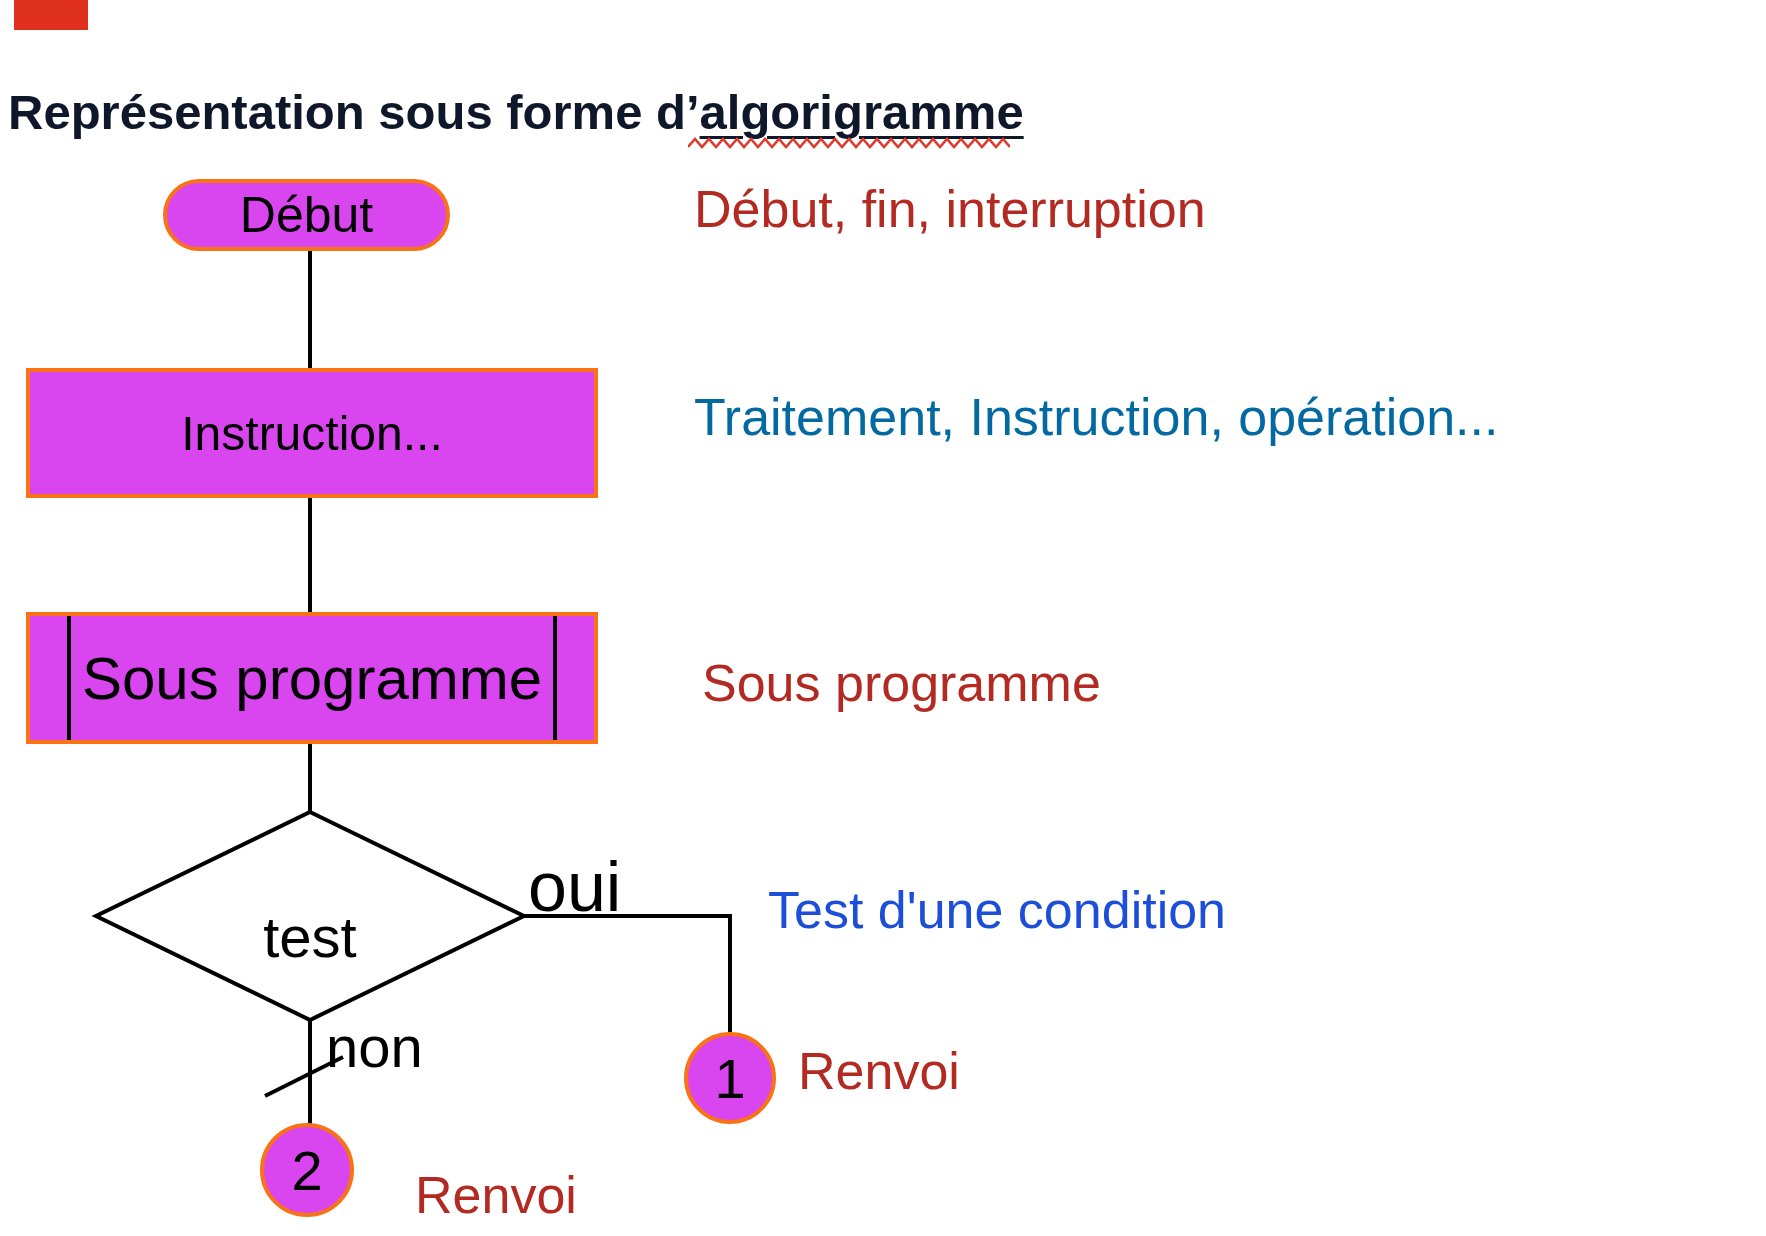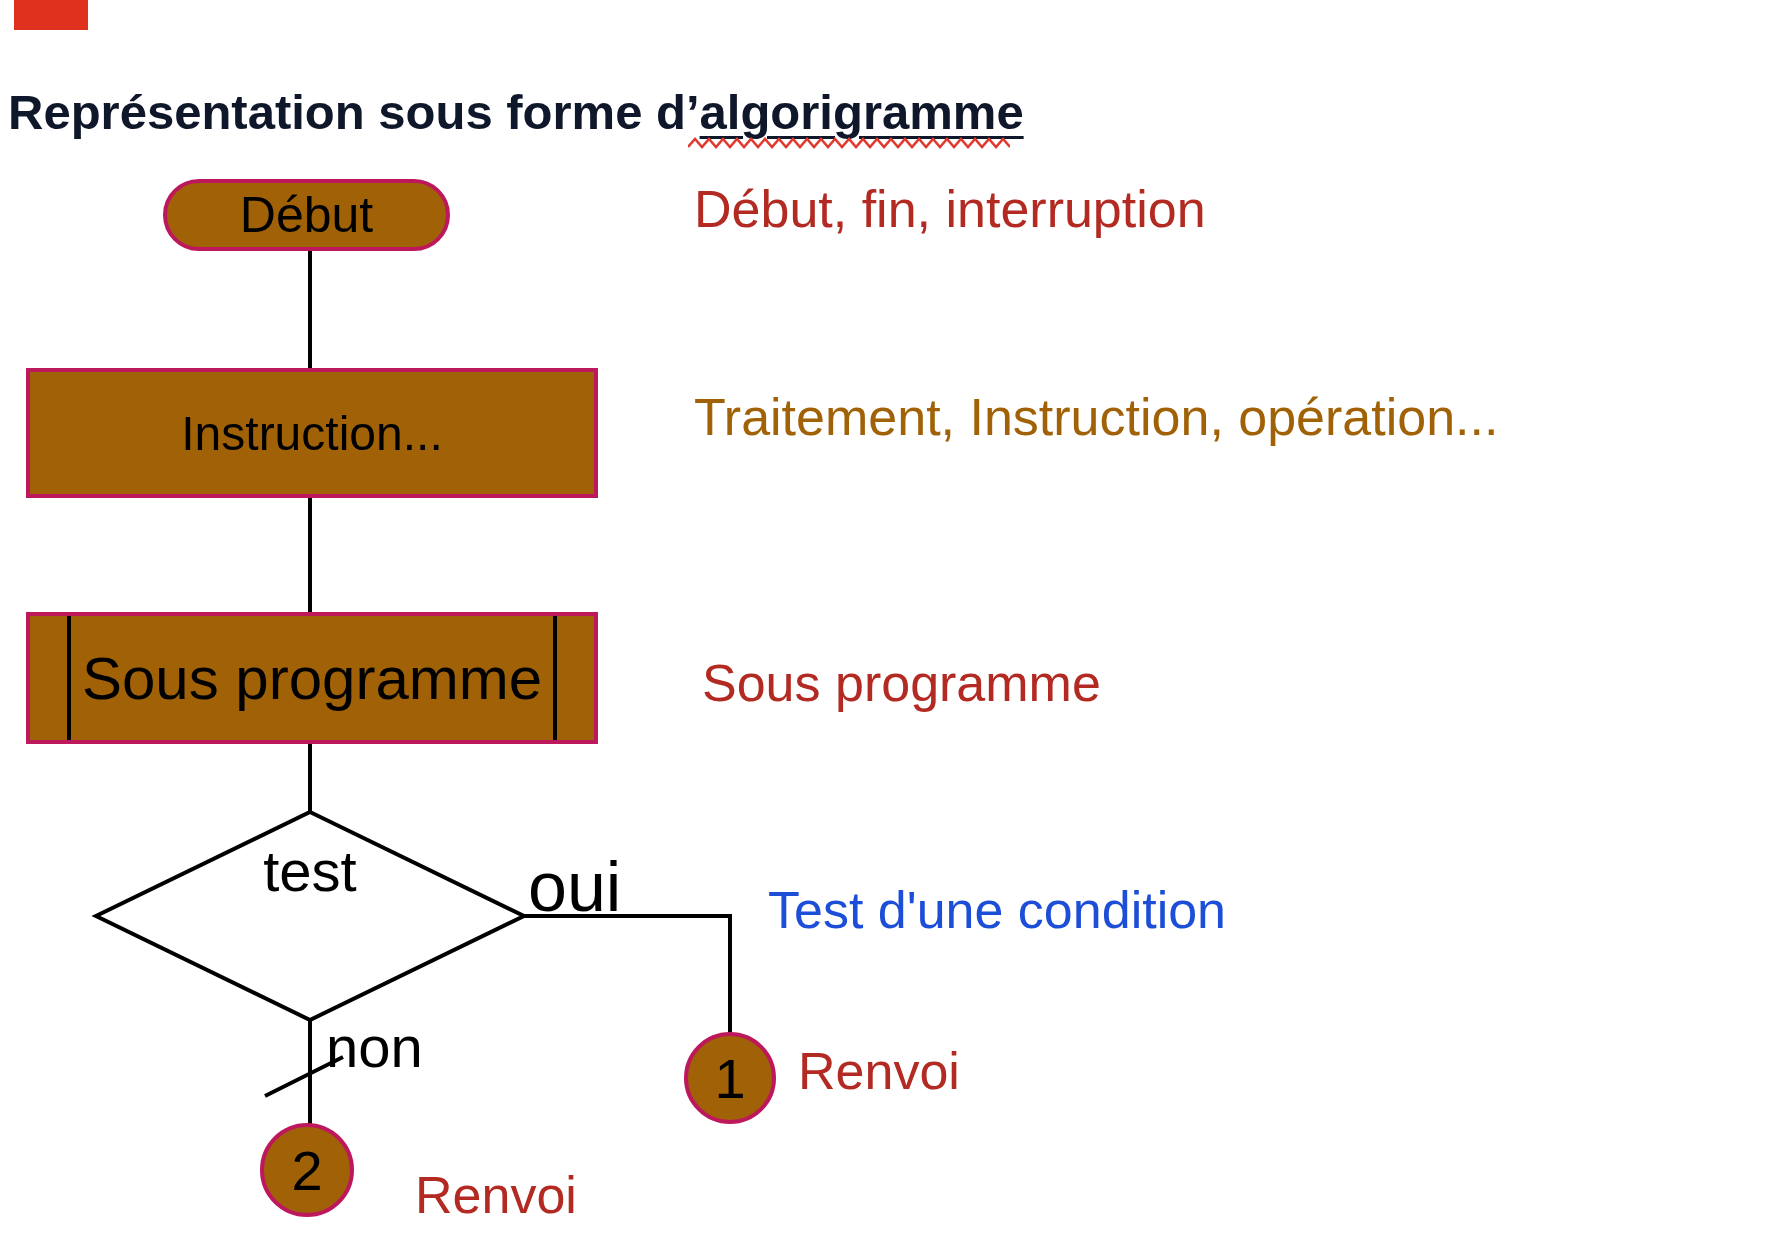--- a/index.html
+++ b/index.html
@@ -8,33 +8,33 @@
     overflow:hidden;font-family:"Liberation Sans","DejaVu Sans",sans-serif;
   }
   .corner-tab{position:absolute;left:14px;top:0;width:74px;height:30px;background:#e0301e;}
   .title{
     position:absolute;left:8px;top:88px;font-size:49px;font-weight:700;
     color:#ef8c44;white-space:nowrap;line-height:1;
   }
   .title .uword{text-decoration:underline;text-decoration-thickness:3px;text-underline-offset:7px;}
   .squiggle{position:absolute;left:688px;top:136px;width:322px;height:16px;}
   
-  .shape{position:absolute;border:4px solid #be185d;background:#a16207;
+  .shape{position:absolute;border:4px solid #f97316;background:#d946ef;
     display:flex;align-items:center;justify-content:center;color:#000;}
   .terminator{left:163px;top:179px;width:279px;height:64px;border-radius:36px;font-size:50px;}
   .process{left:26px;top:368px;width:564px;height:122px;font-size:48px;}
   .subroutine{left:26px;top:612px;width:564px;height:124px;font-size:60px;}
   .subbar{position:absolute;top:0;width:4px;height:100%;background:#000;}
   .subbar.l{left:37px;} .subbar.r{right:37px;}
   .connector-circle{border-radius:50%;font-size:56px;}
   .circle1{left:684px;top:1032px;width:84px;height:84px;}
   .circle2{left:260px;top:1123px;width:86px;height:86px;}
   .lines{position:absolute;left:0;top:0;width:1766px;height:1236px;pointer-events:none;}
   .flowlabel{position:absolute;color:#000;line-height:1;white-space:nowrap;}
-  .lbl-test{left:310px;top:842px;font-size:58px;transform:translateX(-50%);}
+  .lbl-test{left:310px;top:908px;font-size:58px;transform:translateX(-50%);}
   .lbl-oui{left:528px;top:852px;font-size:70px;}
   .lbl-non{left:326px;top:1018px;font-size:58px;}
   
   .ann{position:absolute;color:#b22a22;font-size:52px;line-height:1;white-space:nowrap;}
   .ann-terminator{left:694px;top:183px;}
   .ann-process{left:694px;top:391px;}
   .ann-subroutine{left:702px;top:657px;}
   .ann-decision{left:768px;top:884px;}
   .ann-renvoi1{left:798px;top:1045px;}
   .ann-renvoi2{left:415px;top:1169px;}
@@ -83,19 +83,19 @@
   <div class="flowlabel lbl-non">non</div>
 
   <div class="shape connector-circle circle1">
     <span>1</span>
   </div>
   <div class="shape connector-circle circle2">
     <span>2</span>
   </div>
 
   <div class="ann ann-terminator" style="color: rgb(178, 42, 34);">Début, fin, interruption</div>
-  <div class="ann ann-process" style="color: #a16207;">Traitement, Instruction, opération...</div>
+  <div class="ann ann-process" style="color: #0369a1;">Traitement, Instruction, opération...</div>
   <div class="ann ann-subroutine" style="color: rgb(178, 42, 34);">Sous programme</div>
   <div class="ann ann-decision" style="color: #1d4ed8;">Test d'une condition</div>
   <div class="ann ann-renvoi1" style="color: rgb(178, 42, 34);">Renvoi</div>
   <div class="ann ann-renvoi2" style="color: rgb(178, 42, 34);">Renvoi</div>
 
 </div>
 
 </body></html>

